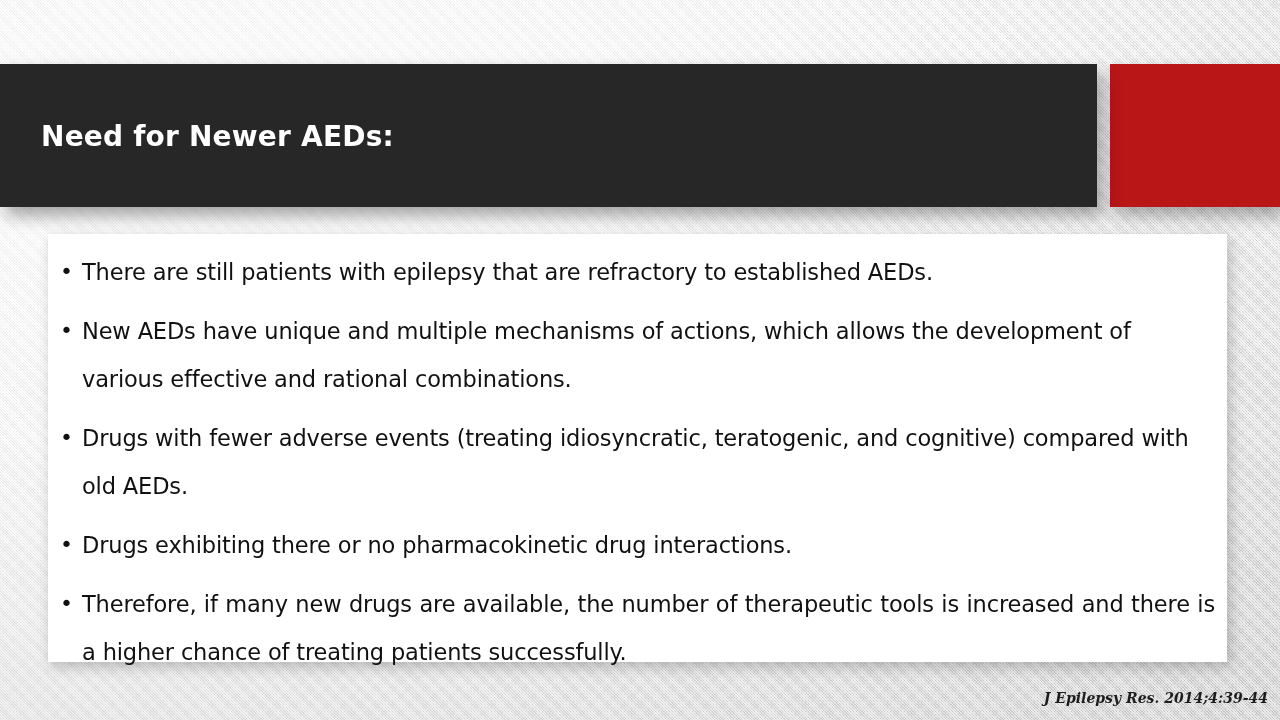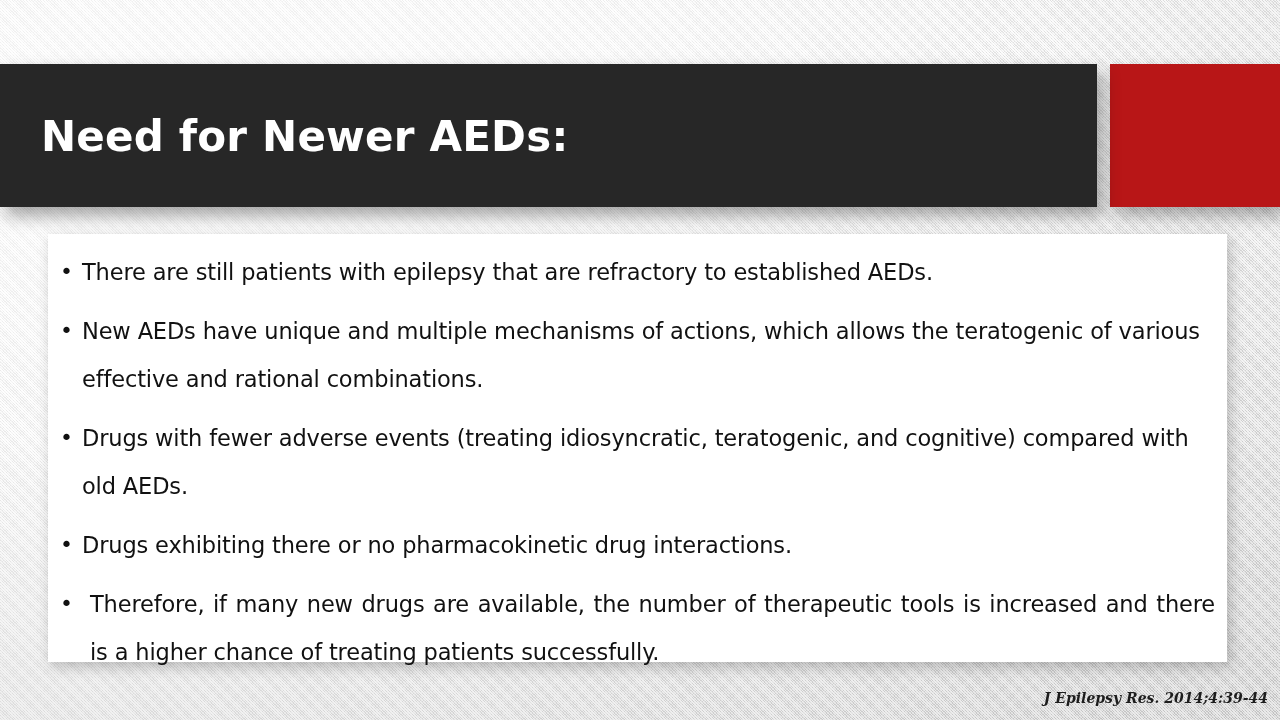--- a/index.html
+++ b/index.html
@@ -57,21 +57,21 @@
     background: #272727;
     box-shadow: 6px 9px 16px rgba(0,0,0,0.34);
     z-index: 3;
   }
   .title-text {
     position: absolute;
     left: 41px;
     top: 50%;
     transform: translateY(-50%);
     color: #ffffff;
-    font-size: 42px;
+    font-size: 28px;
     font-weight: bold;
     letter-spacing: 0.2px;
     white-space: nowrap;
     font-family: "DejaVu Sans", "Liberation Sans", sans-serif;
   }
 
   
   .accent-block {
     position: absolute;
     left: 1110px;
@@ -120,21 +120,20 @@
     line-height: 48px;
     color: #111111;
   }
   .bullet-item .txt {
     display: block;
   }
   
   .bullet-item.justify .txt {
     text-align: justify;
     text-align-last: left;
-    margin-left: 8px;
   }
   .bullet-item.wide { padding-right: 4px; }
 
   
   .citation {
     position: absolute;
     right: 12px;
     bottom: 14px;
     font-size: 14px;
     font-style: italic;
@@ -159,21 +158,21 @@
   <div class="content-card">
     <ul class="bullet-list">
 
       <li class="bullet-item">
         <span class="dot">•</span>
         <span class="txt">There are still patients with epilepsy that are refractory to established AEDs.</span>
       </li>
 
       <li class="bullet-item">
         <span class="dot">•</span>
-        <span class="txt">New AEDs have unique and multiple mechanisms of actions, which allows the teratogenic of various effective and rational combinations.</span>
+        <span class="txt">New AEDs have unique and multiple mechanisms of actions, which allows the development of various effective and rational combinations.</span>
       </li>
 
       <li class="bullet-item">
         <span class="dot">•</span>
         <span class="txt">Drugs with fewer adverse events (treating idiosyncratic, teratogenic, and cognitive) compared with old AEDs.</span>
       </li>
 
       <li class="bullet-item">
         <span class="dot">•</span>
         <span class="txt">Drugs exhibiting there or no pharmacokinetic drug interactions.</span>

